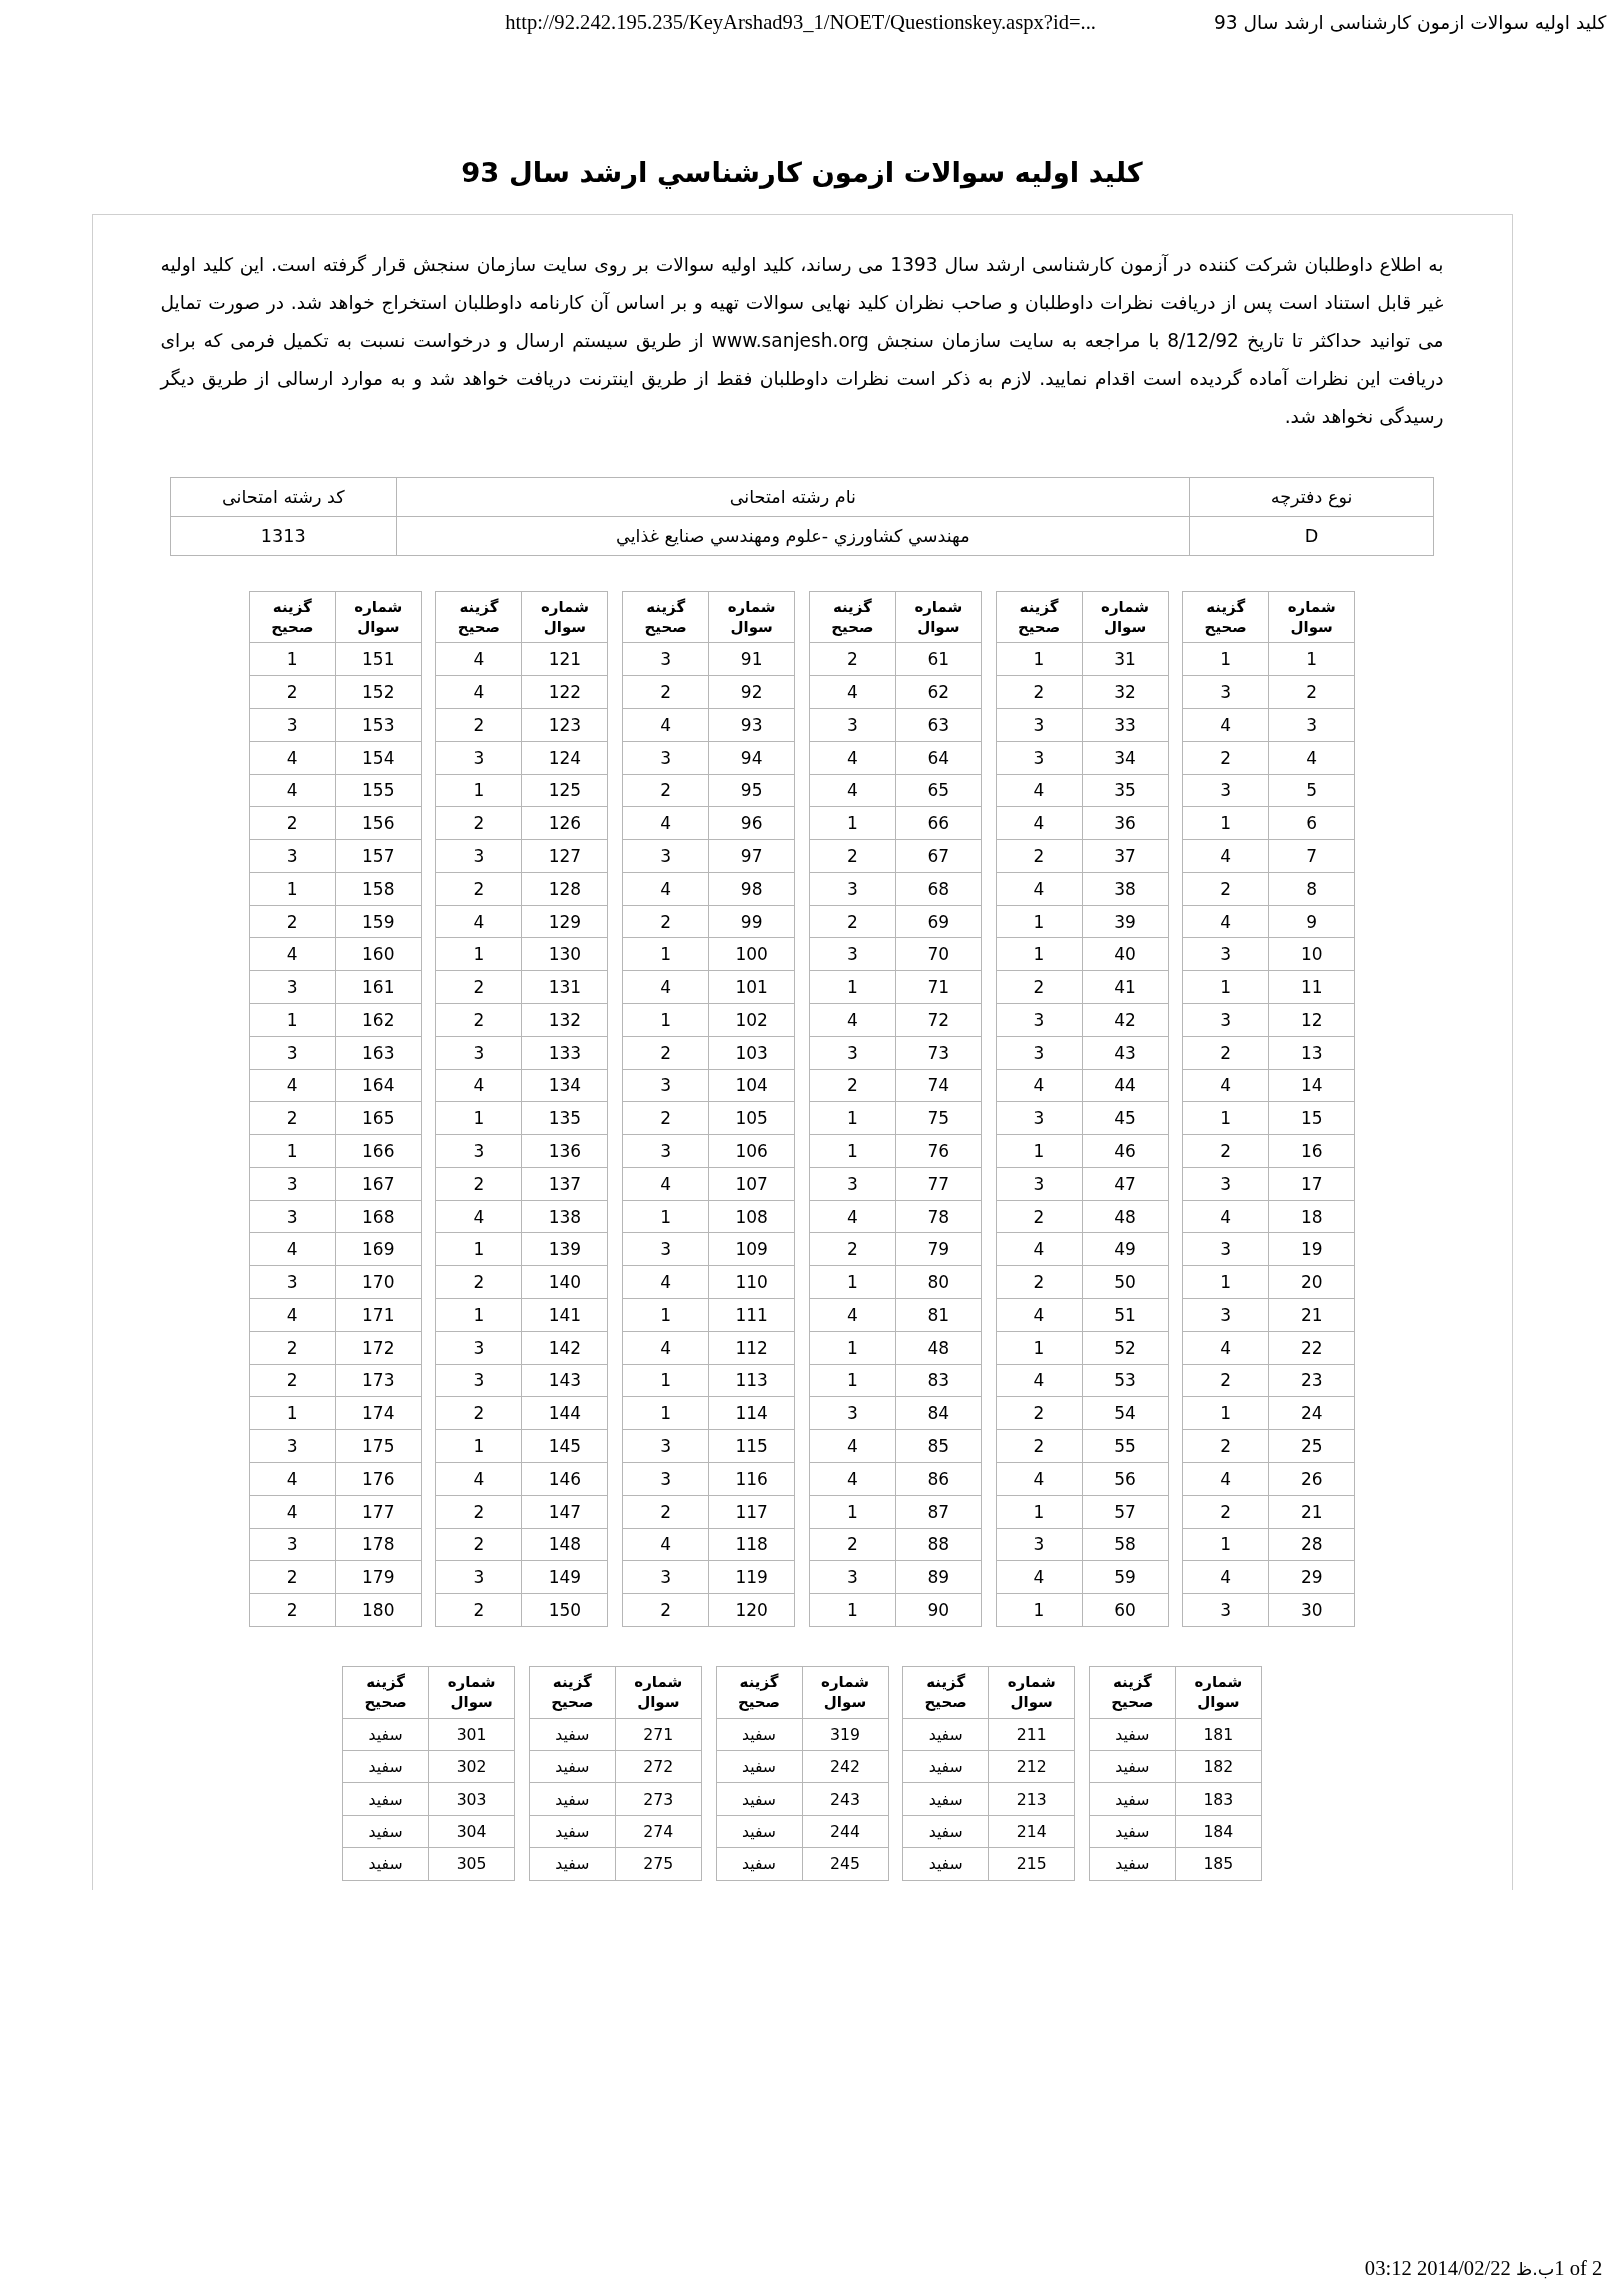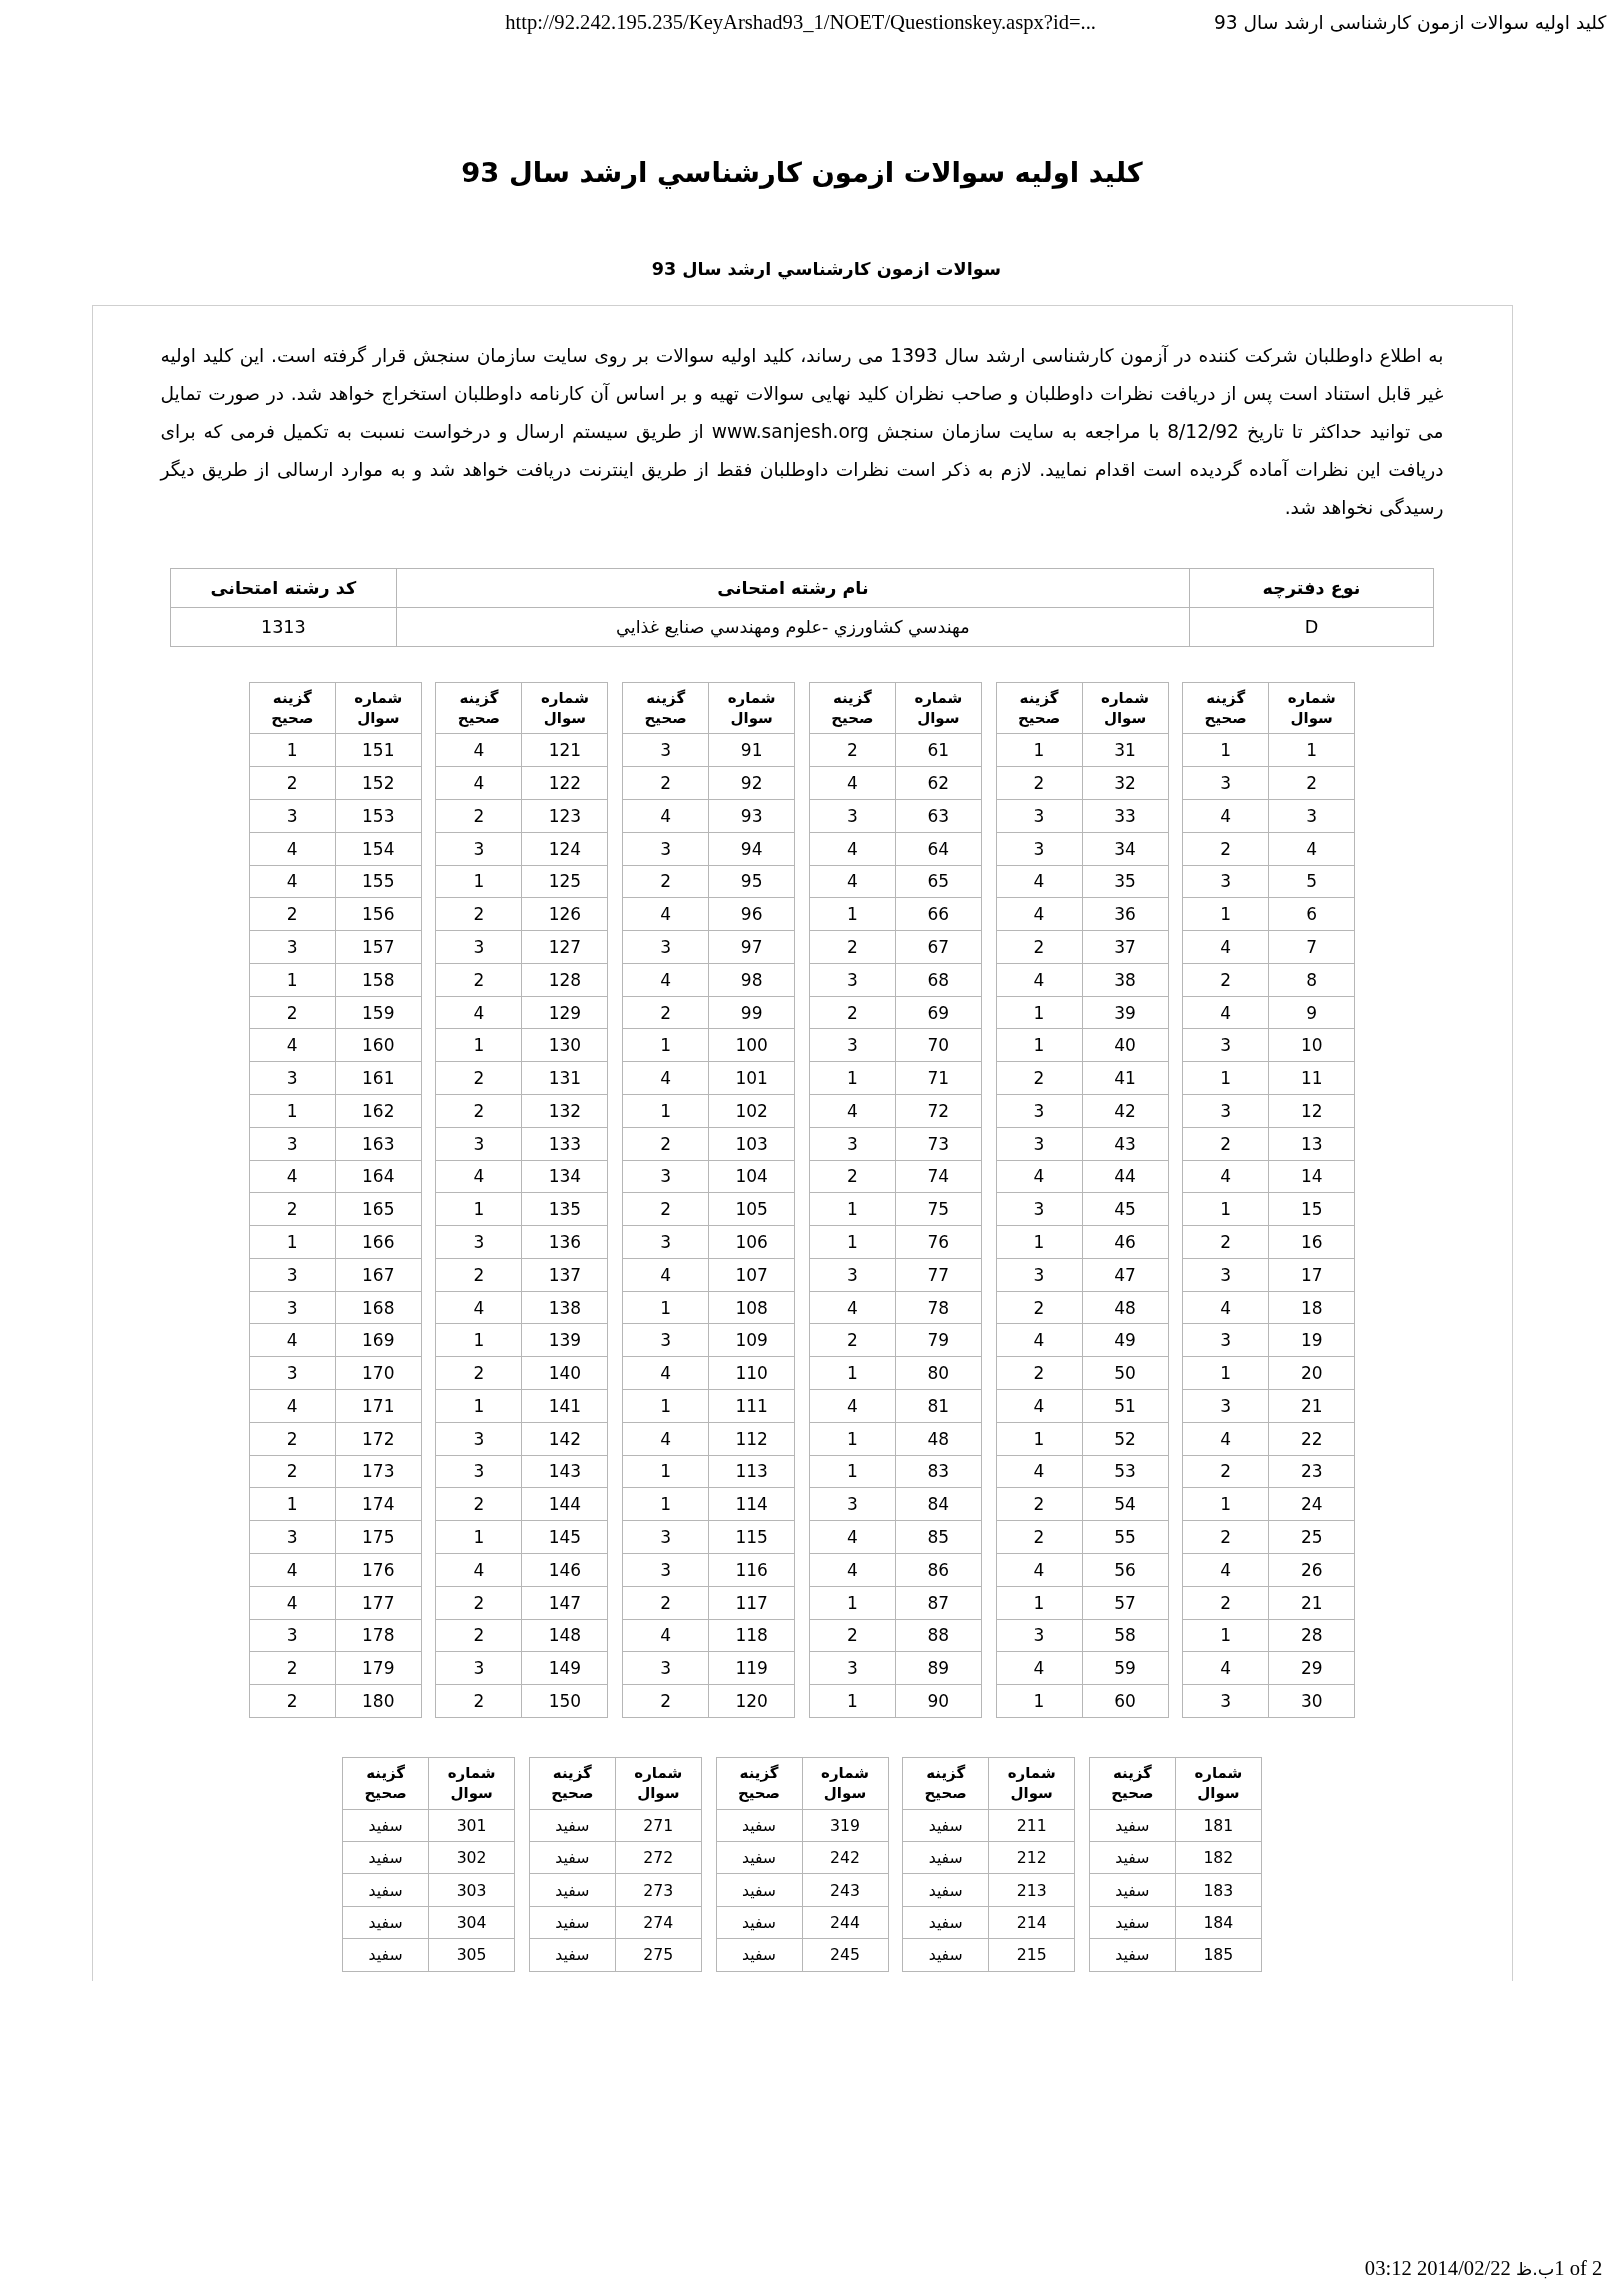--- a/index.html
+++ b/index.html
@@ -113,21 +113,21 @@
     margin: 41px auto 0 auto;
     width: 1264px;
     font-size: 17.6px;
   }
   table.info th, table.info td {
     border: 1px solid #b6b6b6;
     text-align: center;
     padding: 8.8px 3.9px;
     font-weight: normal;
   }
-  table.info th { font-weight: bold; text-align: center; }
+  table.info th { font-weight: normal; text-align: center; }
   table.info .c-code { width: 221px; }
   table.info .c-name { width: 804px; }
   table.info .c-book { width: 240px; }
 
   
   .grid-wrap {
     display: flex;
     direction: rtl;
     justify-content: center;
     gap: 13.7px;
@@ -164,21 +164,20 @@
 
   <div class="print-header">
     <div class="ph-left">کلید اولیه سوالات ازمون کارشناسی ارشد سال 93</div>
     <div class="ph-right">http://92.242.195.235/KeyArshad93_1/NOET/Questionskey.aspx?id=...</div>
   </div>
 
   <div class="doc">
 
     <div class="main-title">کلید اولیه سوالات ازمون کارشناسي ارشد سال 93</div>
 
-    <div class="subtitle-row">سوالات ازمون کارشناسي ارشد سال 93</div>
 
     <div class="panel">
 
       <div class="intro">به اطلاع داوطلبان شرکت کننده در آزمون کارشناسی ارشد سال 1393 می رساند، کلید اولیه سوالات بر روی سایت سازمان سنجش قرار گرفته است. این کلید اولیه غیر قابل استناد است پس از دریافت نظرات داوطلبان و صاحب نظران کلید نهایی سوالات تهیه و بر اساس آن کارنامه داوطلبان استخراج خواهد شد. در صورت تمایل می توانید حداکثر تا تاریخ 8/12/92 با مراجعه به سایت سازمان سنجش www.sanjesh.org از طریق  سیستم ارسال و درخواست نسبت به تکمیل فرمی که برای دریافت این نظرات آماده گردیده است اقدام نمایید. لازم به ذکر است نظرات داوطلبان فقط از طریق اینترنت دریافت خواهد شد و به موارد ارسالی از طریق دیگر رسیدگی نخواهد شد.</div>
 
       <table class="info">
         <thead>
           <tr>
             <th class="c-book">نوع دفترچه</th>
             <th class="c-name">نام رشته امتحانی</th>

